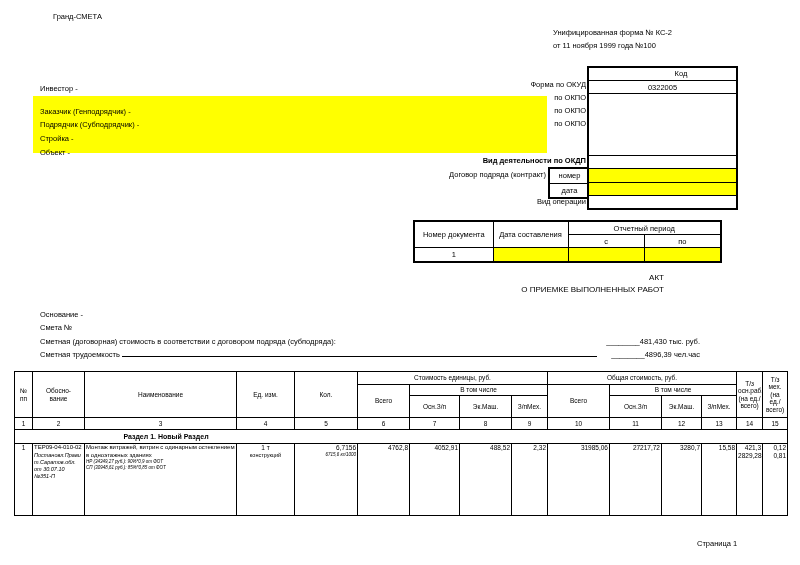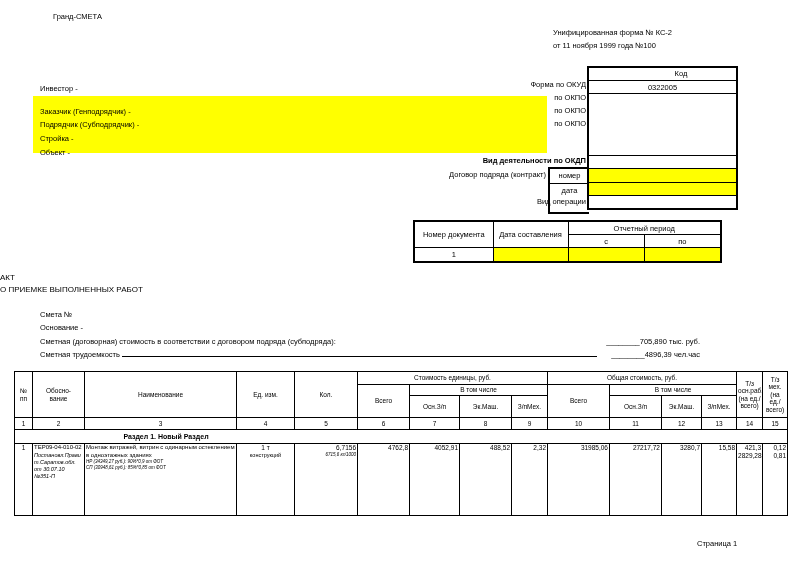--- a/index.html
+++ b/index.html
@@ -62,21 +62,21 @@
 <div class="r-lbl" style="top:80px;margin-left:28px;">Форма по ОКУД</div>
 <div class="r-lbl" style="top:93px;">по ОКПО</div>
 <div class="r-lbl" style="top:106px;">по ОКПО</div>
 <div class="r-lbl" style="top:119px;">по ОКПО</div>
 <div class="r-lbl" style="top:156px;font-weight:bold;">Вид деятельности по ОКДП</div>
 <div class="r-lbl" style="right:254px;top:170px;">Договор подряда (контракт)</div>
 <div class="r-lbl" style="top:197px;margin-left:20px;">Вид операции</div>
 
 <div class="abs contract-box">
   <div class="row" style="height:14px;line-height:14px;">номер</div>
-  <div class="row" style="height:29px;line-height:13px;border-top:1px solid #000;">дата</div>
+  <div class="row" style="height:14px;line-height:13px;border-top:1px solid #000;">дата</div>
 </div>
 
 <div class="abs code-col">
   <div class="row" style="height:12px;line-height:12px;">Код</div>
   <div class="row" style="height:13px;line-height:13px;">0322005</div>
   <div class="row" style="height:62px;"></div>
   <div class="row" style="height:13px;"></div>
   <div class="row yellow" style="height:14px;"></div>
   <div class="row yellow" style="height:13px;"></div>
   <div class="row" style="height:13px;"></div>
@@ -101,37 +101,37 @@
   </tr>
   <tr>
     <td style="height:13px;">1</td>
     <td class="yellow"></td>
     <td class="yellow"></td>
     <td class="yellow"></td>
   </tr>
 </tbody>
   </table>
 
-<div class="abs" style="left:0;top:272px;width:664px;text-align:left;">
+<div class="abs" style="left:0;top:272px;width:664px;text-align:right;">
   <div style="font-size:8px;line-height:12px;">АКТ</div>
   <div style="font-size:8px;line-height:12px;">О ПРИЕМКЕ ВЫПОЛНЕННЫХ РАБОТ</div>
 </div>
 
 <div class="abs" style="left:40px;top:305px;width:660px;">
   <div class="sum-line">
+      <span>Основание -</span>
+    </div>
+  <div class="sum-line">
       <span>Смета №</span>
-    </div>
-  <div class="sum-line">
-      <span>Основание -</span>
     </div>
   <div class="sum-line">
     <span>Сметная (договорная) стоимость в соответствии с договором подряда (субподряда):</span>
     <span class="fill-gap"></span>
     <span>________</span>
-    <span>705,890</span>&nbsp;<span>тыс. руб.</span>
+    <span>481,430</span>&nbsp;<span>тыс. руб.</span>
   </div>
   <div class="sum-line">
     <span>Сметная трудоемкость</span>
     <span class="fill-line"></span>
     <span style="width:14px;"></span>
     <span>________</span>
     <span>4896,39</span>&nbsp;<span>чел.час</span>
   </div>
 </div>
 

